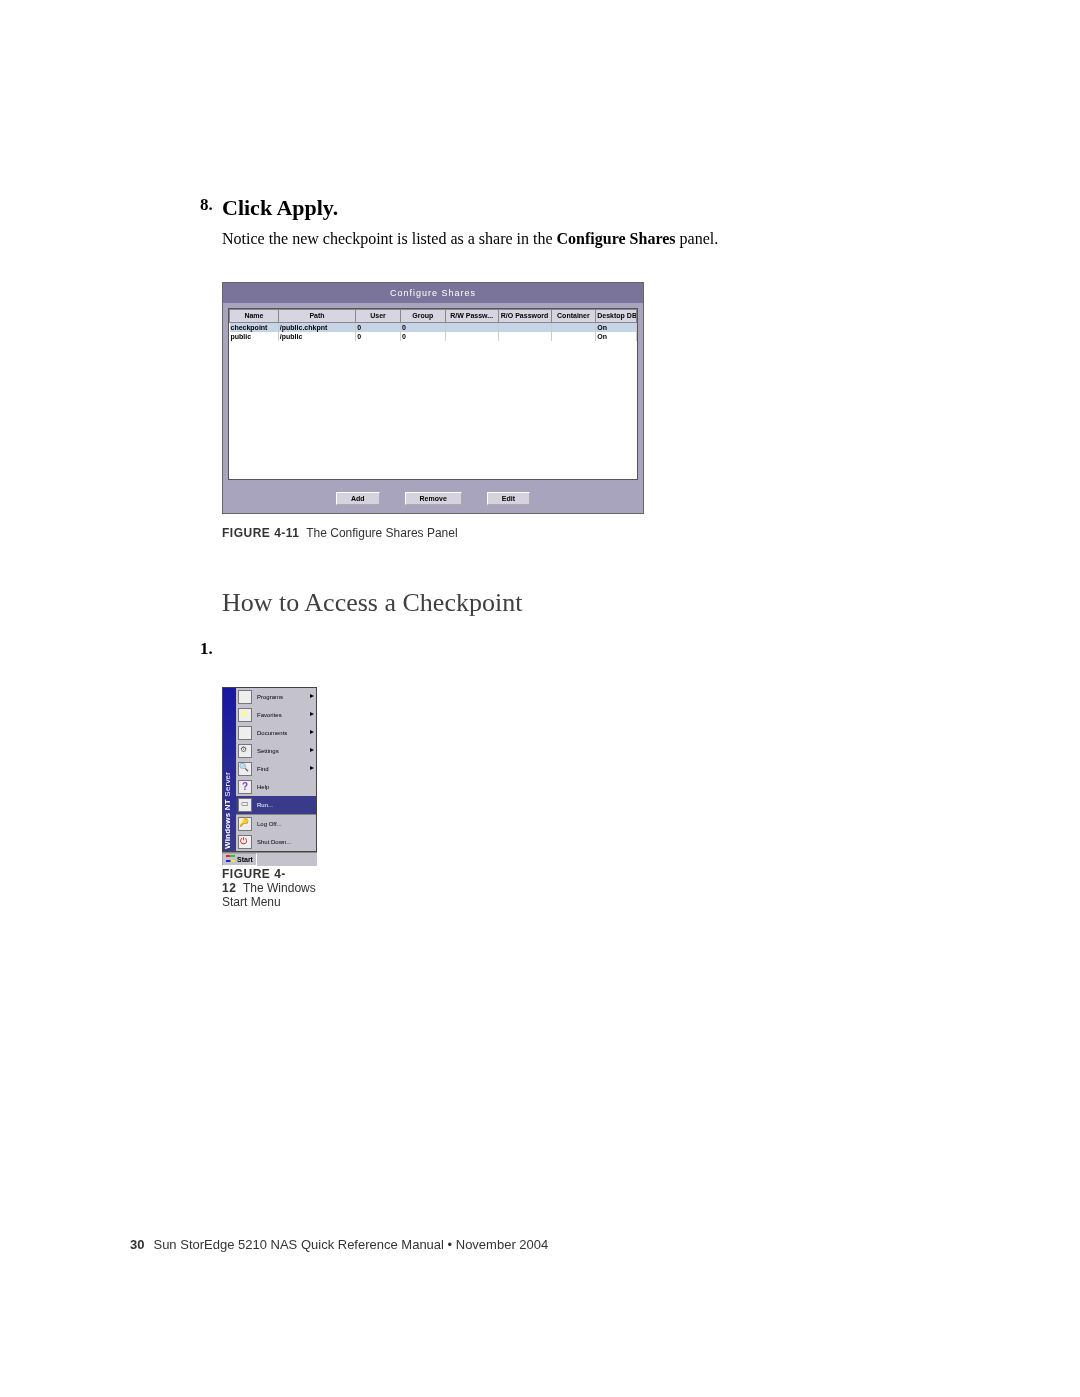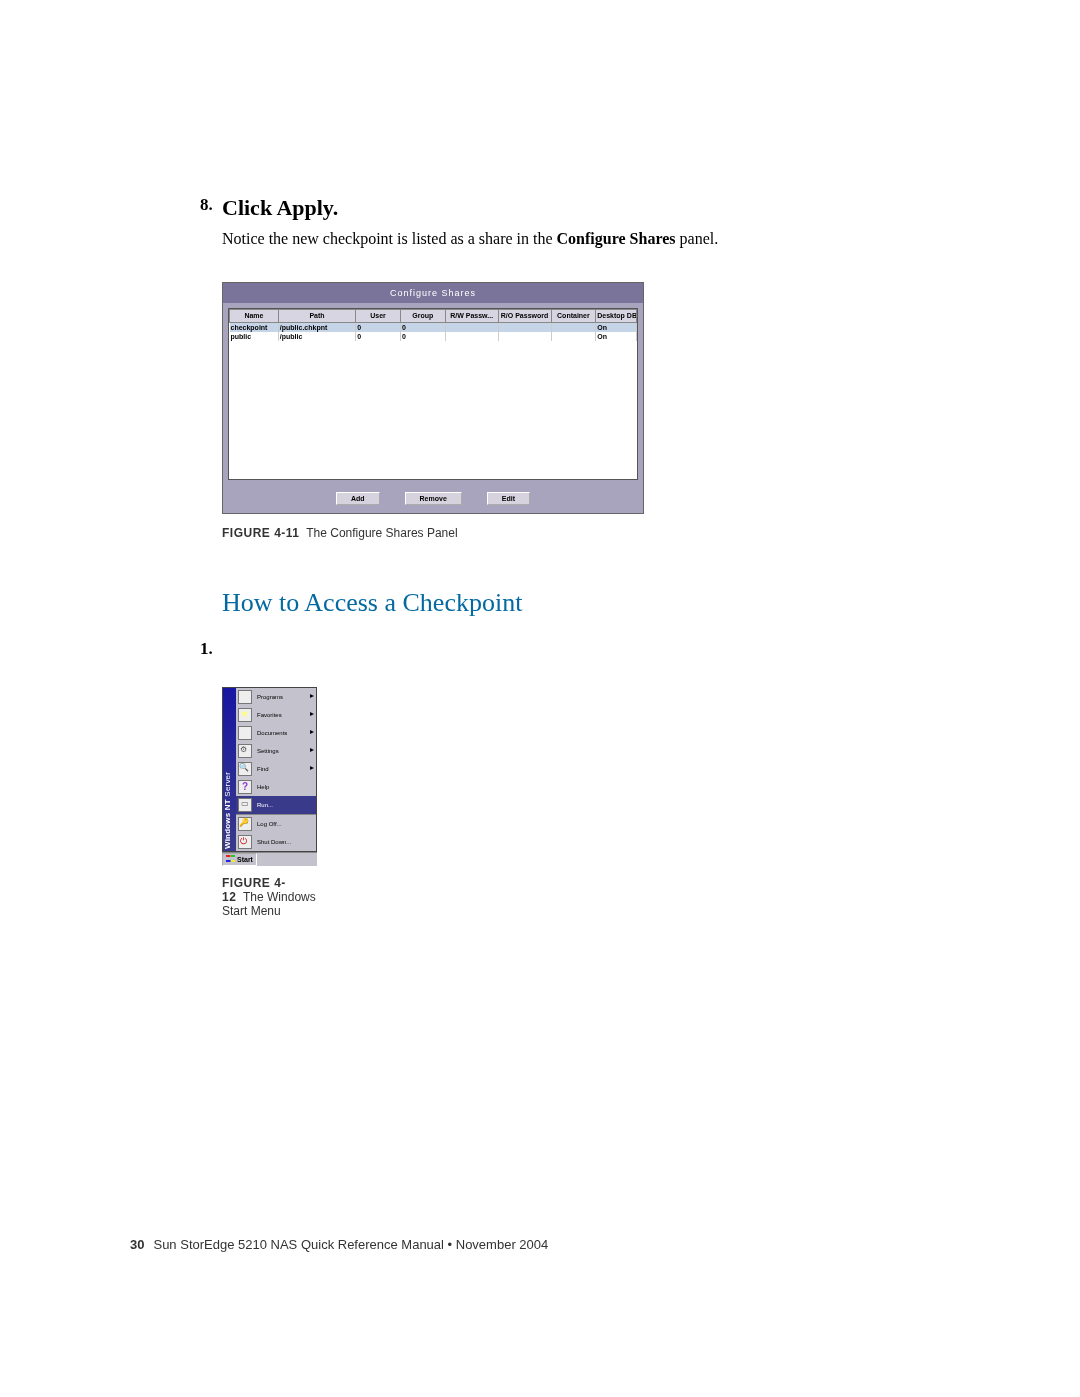--- a/index.html
+++ b/index.html
@@ -123,21 +123,21 @@
     font-weight: bold;
     letter-spacing: 0.5px;
     text-align: center;
   }
   h2.section {
     margin-left: 22px;
     margin-top: 48px;
     font-family: Georgia, serif;
     font-weight: normal;
     font-size: 26px;
-    color: #0369a1;
+    color: #404040;
   }
 
   
   .figure2 {
     margin-left: 22px;
     margin-top: 28px;
     width: 95px;
   }
   .startmenu {
     display: flex;
@@ -370,21 +370,21 @@
             <span>Shut Down...</span>
           </div>
         </div>
       </div>
       <div class="taskbar">
         <div class="start-btn">
           <span class="flag"></span>
           <span>Start</span>
         </div>
       </div>
-      <div class="caption" style="margin-top:10px">
+      <div class="caption" style="margin-top:1px">
         <span class="label">FIGURE 4-12</span>&nbsp;&nbsp;<span>The Windows Start Menu</span>
       </div>
     </div>
 
   </div>
 
   <div class="footer">
     <span class="pg">30</span><span>Sun StorEdge 5210 NAS Quick Reference Manual  •  November 2004</span>
   </div>
 </div>

